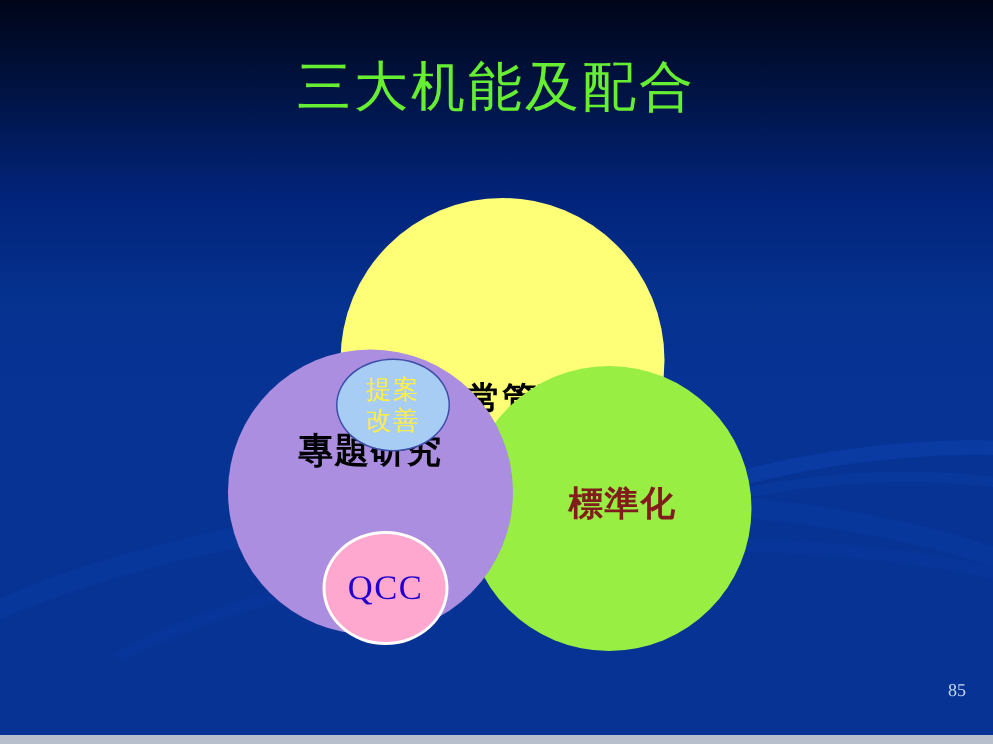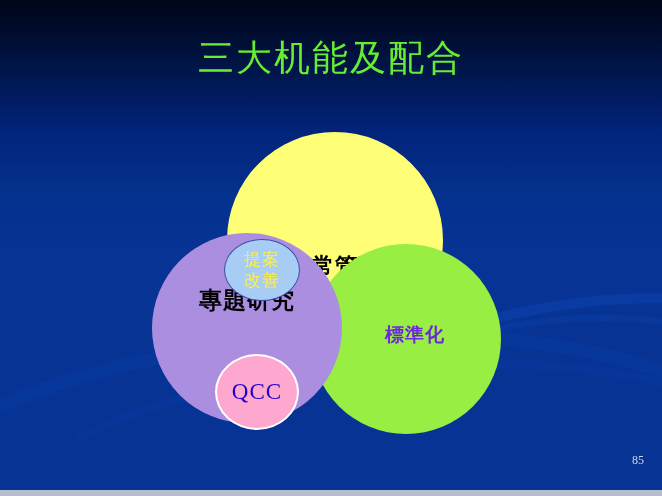--- a/index.html
+++ b/index.html
@@ -124,23 +124,23 @@
   }
   .lbl-yellow {
     font-size: 23px;
     font-weight: bold;
     color: #000000;
     letter-spacing: 1px;
     position: relative;
     top: 26px;
   }
   .lbl-green {
-    font-size: 19px;
+    font-size: 23px;
     font-weight: bold;
-    color: #6d28d9;
+    color: #7f1d1d;
     letter-spacing: 1px;
     position: relative;
     top: -4px;
     left: 9px;
   }
   .lbl-purple {
     font-size: 23px;
     font-weight: bold;
     color: #000000;
     letter-spacing: 1px;

